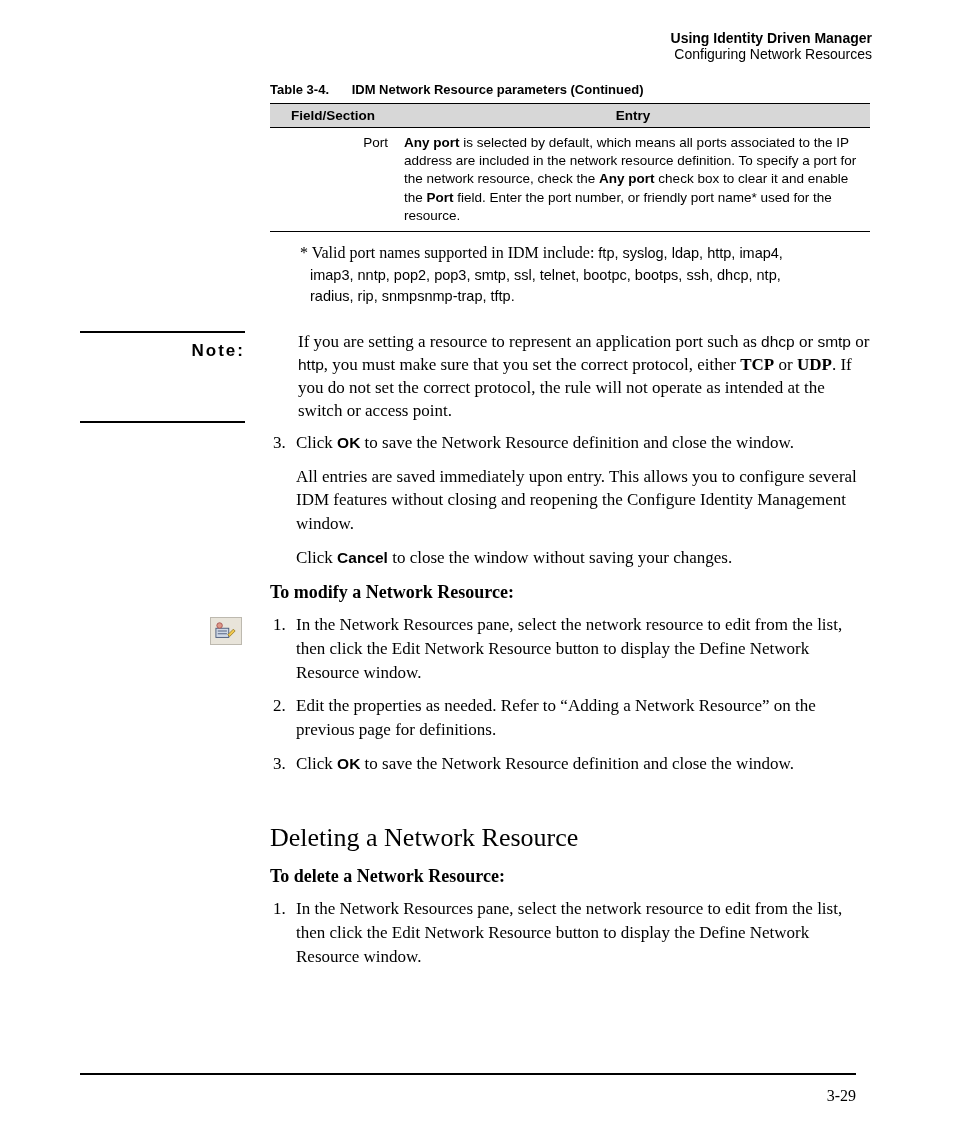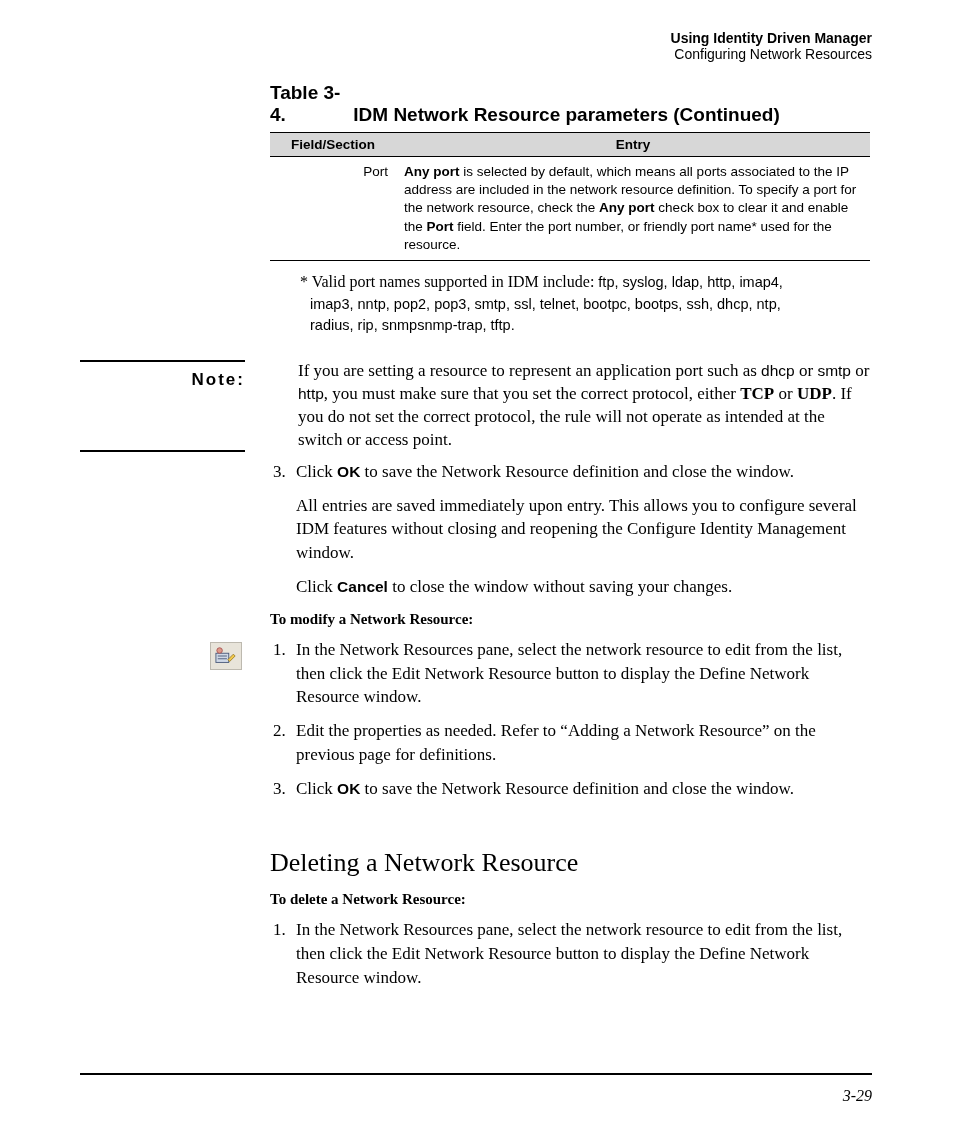--- a/index.html
+++ b/index.html
@@ -20,21 +20,21 @@
     text-align: right;
     font-family: Arial, Helvetica, sans-serif;
     font-size: 14px;
     margin-bottom: 20px;
   }
   .header .line1 { font-weight: bold; }
   .header .line2 { }
   .table-caption {
     font-family: Arial, Helvetica, sans-serif;
     font-weight: bold;
-    font-size: 19px;
+    font-size: 13px;
     margin-left: 190px;
     margin-bottom: 6px;
   }
   .table-caption .caplbl { display:inline-block; width:78px;}
   table.params {
     margin-left: 190px;
     border-collapse: collapse;
     width: 600px;
     font-family: Arial, Helvetica, sans-serif;
     font-size: 13.5px;
@@ -116,21 +116,21 @@
   .para { margin: 10px 0 10px 22px; }
   h2.section {
     font-family: "Times New Roman", serif;
     font-weight: normal;
     font-size: 26px;
     margin: 28px 0 8px 0;
   }
   .subhead {
     font-family: "Times New Roman", serif;
     font-weight: bold;
-    font-size: 15px;
+    font-size: 18px;
     margin: 8px 0 6px 0;
   }
   .icon-box {
     position: absolute;
     left: 210px;
     width: 30px;
     height: 26px;
     background: #e8e4da;
     border: 1px solid #bdb9af;
     display: flex;
@@ -224,18 +224,18 @@
       </ol>
     </div>
 
     <h2 class="section" style="margin-top:44px">Deleting a Network Resource</h2>
     <div class="subhead"><span>To delete a Network Resource:</span></div>
     <ol class="steps">
       <li>In the Network Resources pane, select the network resource to edit from the list, then click the Edit Network Resource button to display the Define Network Resource window.</li>
     </ol>
   </div>
 
-  <div style="position:absolute; left:80px; right:80px; bottom:40px;font-style:italic;">
+  <div style="position:absolute; left:80px; right:96px; bottom:40px;">
     <div class="footer-rule"></div>
     <div class="page-num">3-29</div>
   </div>
 
 </div>
 
 </body></html>

